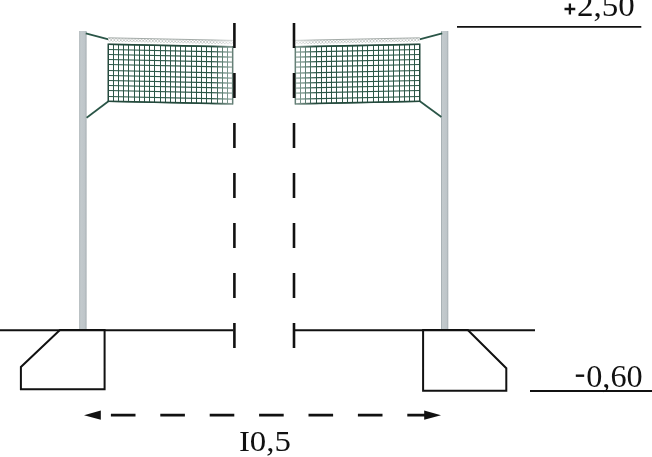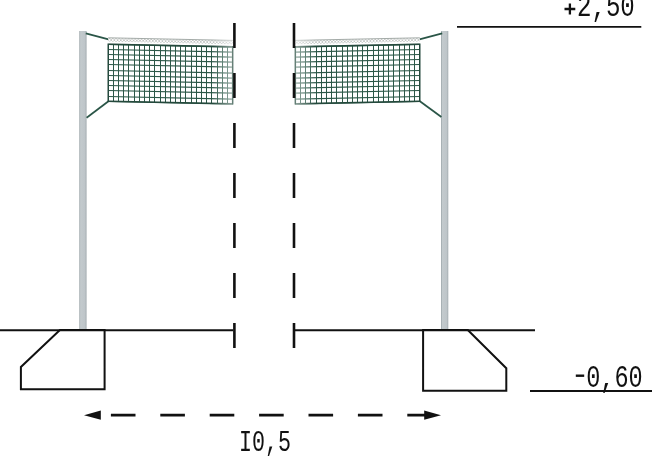--- a/index.html
+++ b/index.html
@@ -1,17 +1,17 @@
 <!DOCTYPE html>
 <html><head>
 <meta charset="utf-8">
 <style>
   html,body{margin:0;padding:0;background:#ffffff;}
   #page{position:relative;width:652px;height:457px;overflow:hidden;background:#ffffff;
-        font-family:Liberation Mono, monospace;}
+        font-family:Liberation Serif, serif;}
   svg{display:block;}
 </style>
 </head>
 <body>
 <div id="page">
 <svg width="652" height="457" viewBox="0 0 652 457">
   <defs>
     <pattern id="mesh" patternUnits="userSpaceOnUse" width="5.18" height="5.18">
       <path d="M0 0.5 H5.18 M0.5 0 V5.18" stroke="#2b5747" stroke-width="1" fill="none"></path>
     </pattern>

